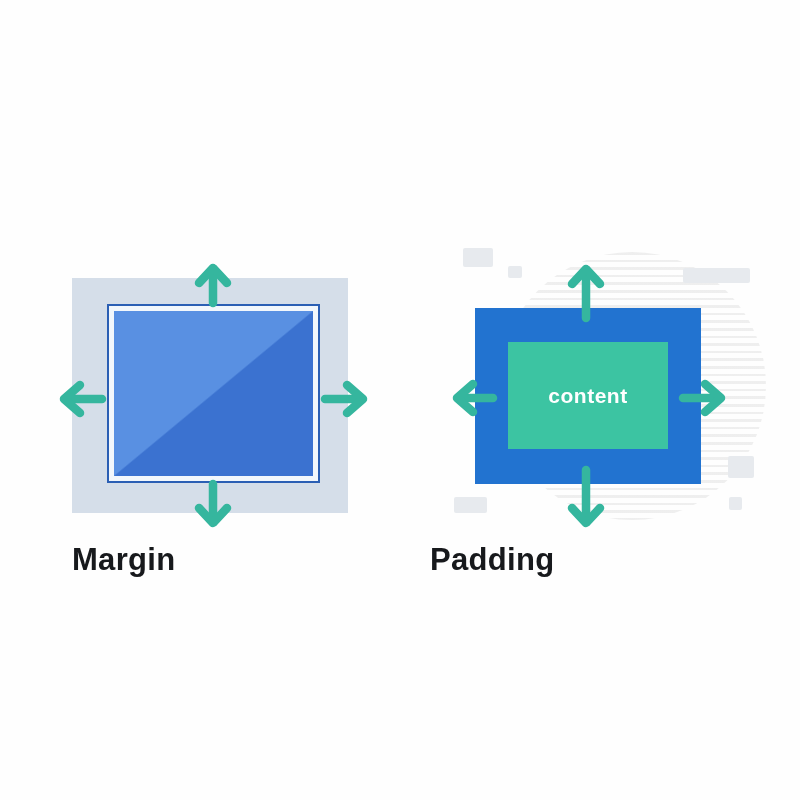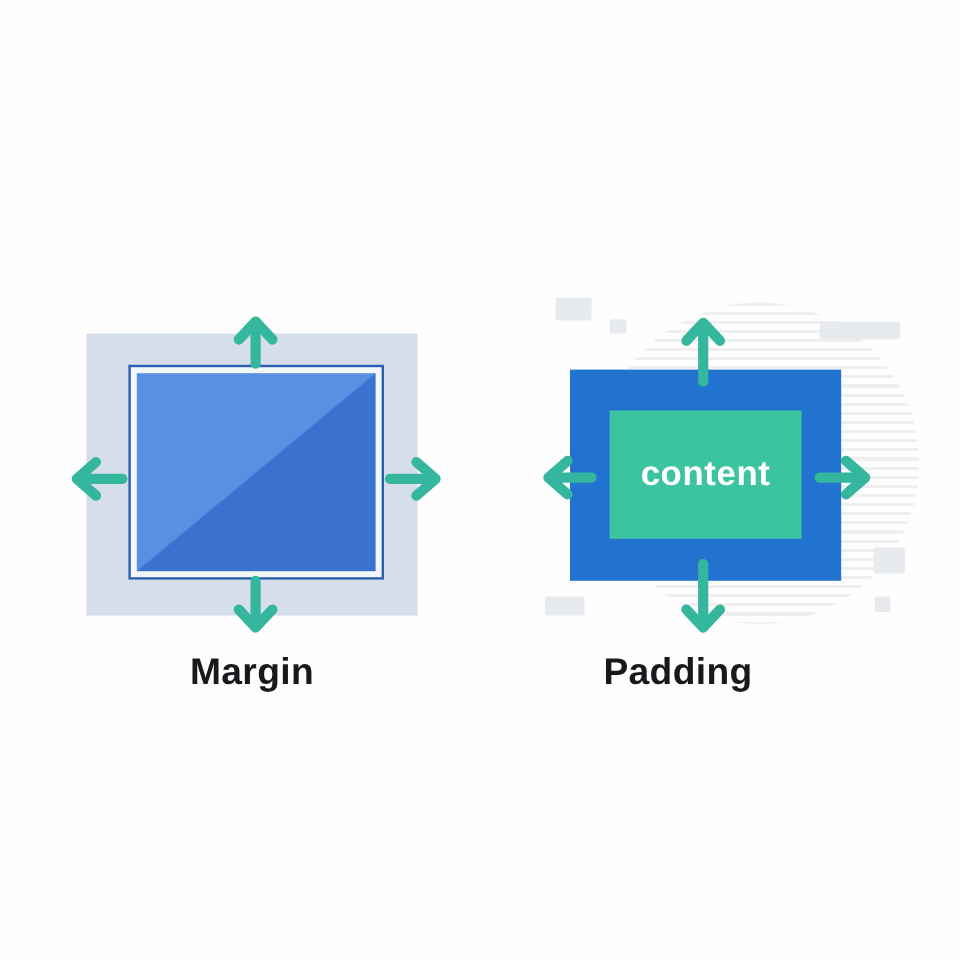--- a/index.html
+++ b/index.html
@@ -6,21 +6,20 @@
   body {
     width: 800px; height: 800px;
     background: #fefefe;
     font-family: "Liberation Sans", sans-serif;
     overflow: hidden;
     position: relative;
   }
   .canvas { position: absolute; inset: 0; }
   .label {
     position: absolute;
-    text-align: center;
     font-weight: 700;
     font-size: 31px;
     letter-spacing: 0.3px;
     color: var(--label, #17191c);
   }
   svg.arrow { position: absolute; overflow: visible; }
   svg.arrow path {
     fill: none;
     stroke: var(--arrow, #35b69e);
     stroke-width: 8.5;
@@ -72,21 +71,21 @@
   }
   .content-box {
     position: absolute;
     left: 508px; top: 342px; width: 160px; height: 107px;
     background: var(--content-box, #3cc4a2);
     display: flex; align-items: center; justify-content: center;
   }
   .content-box span {
     color: #ffffff;
     font-weight: 700;
-    font-size: 29px;
+    font-size: 21px;
     letter-spacing: 0.5px;
   }
 </style>
 </head>
 <body>
 
 <div class="canvas">
 
   <section>
     <div class="margin-area"></div>

